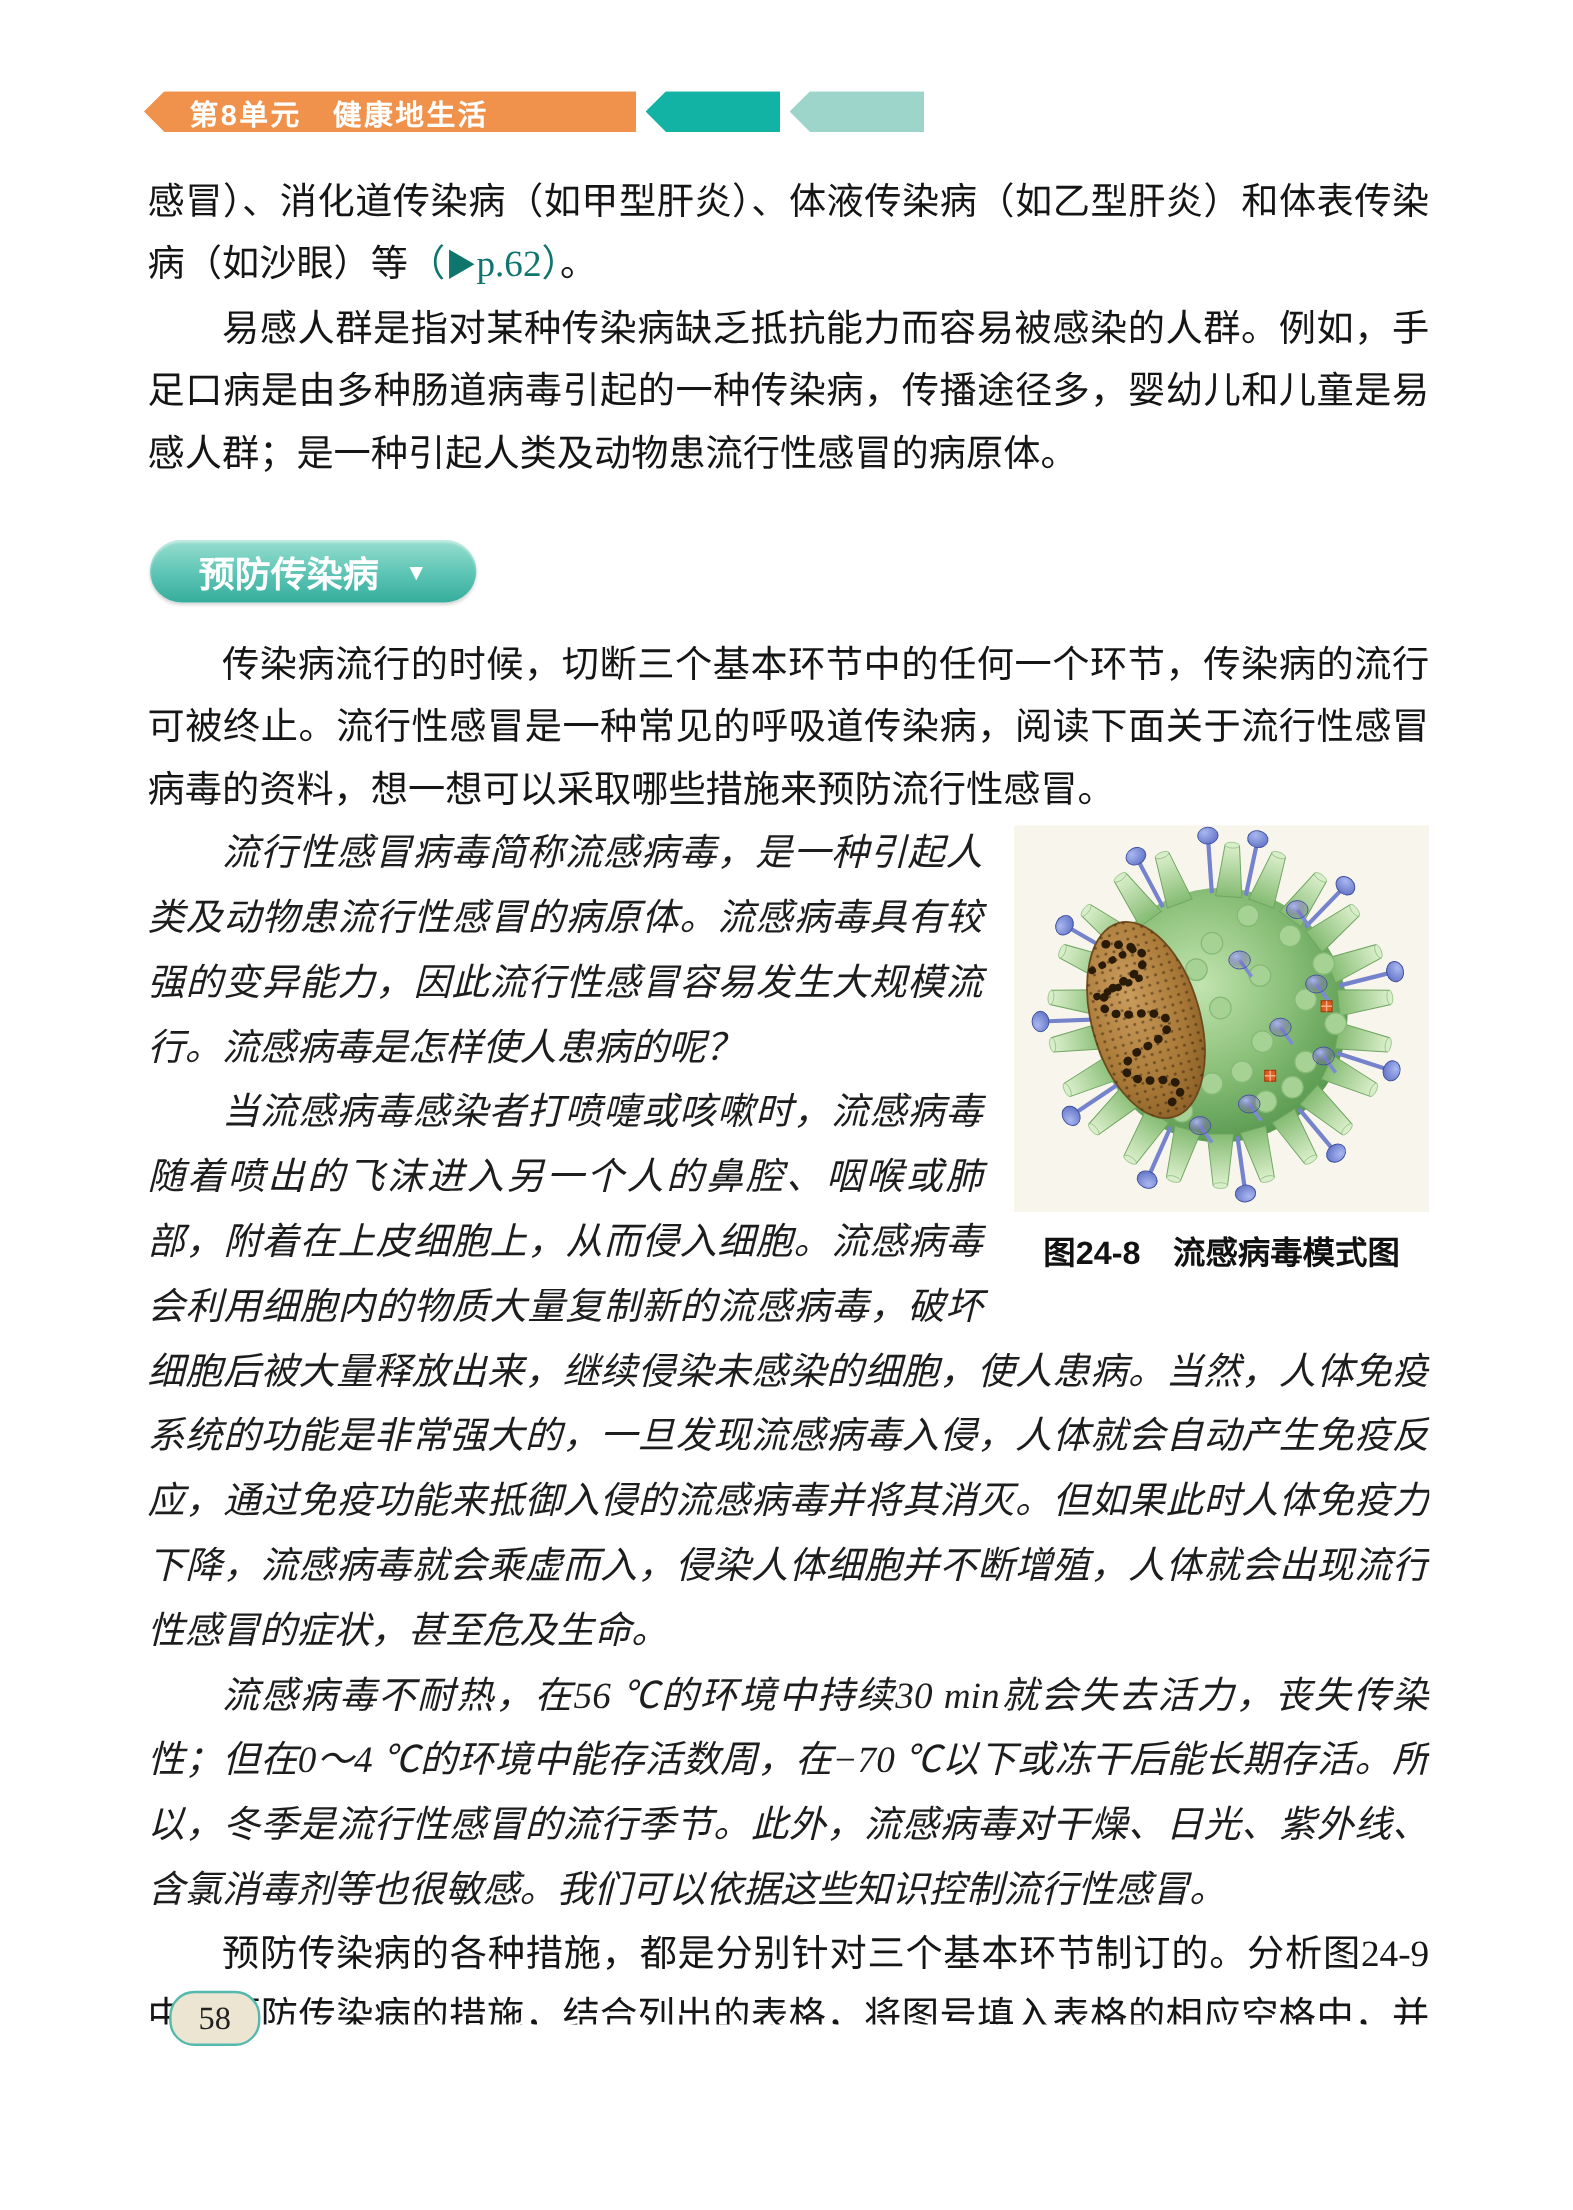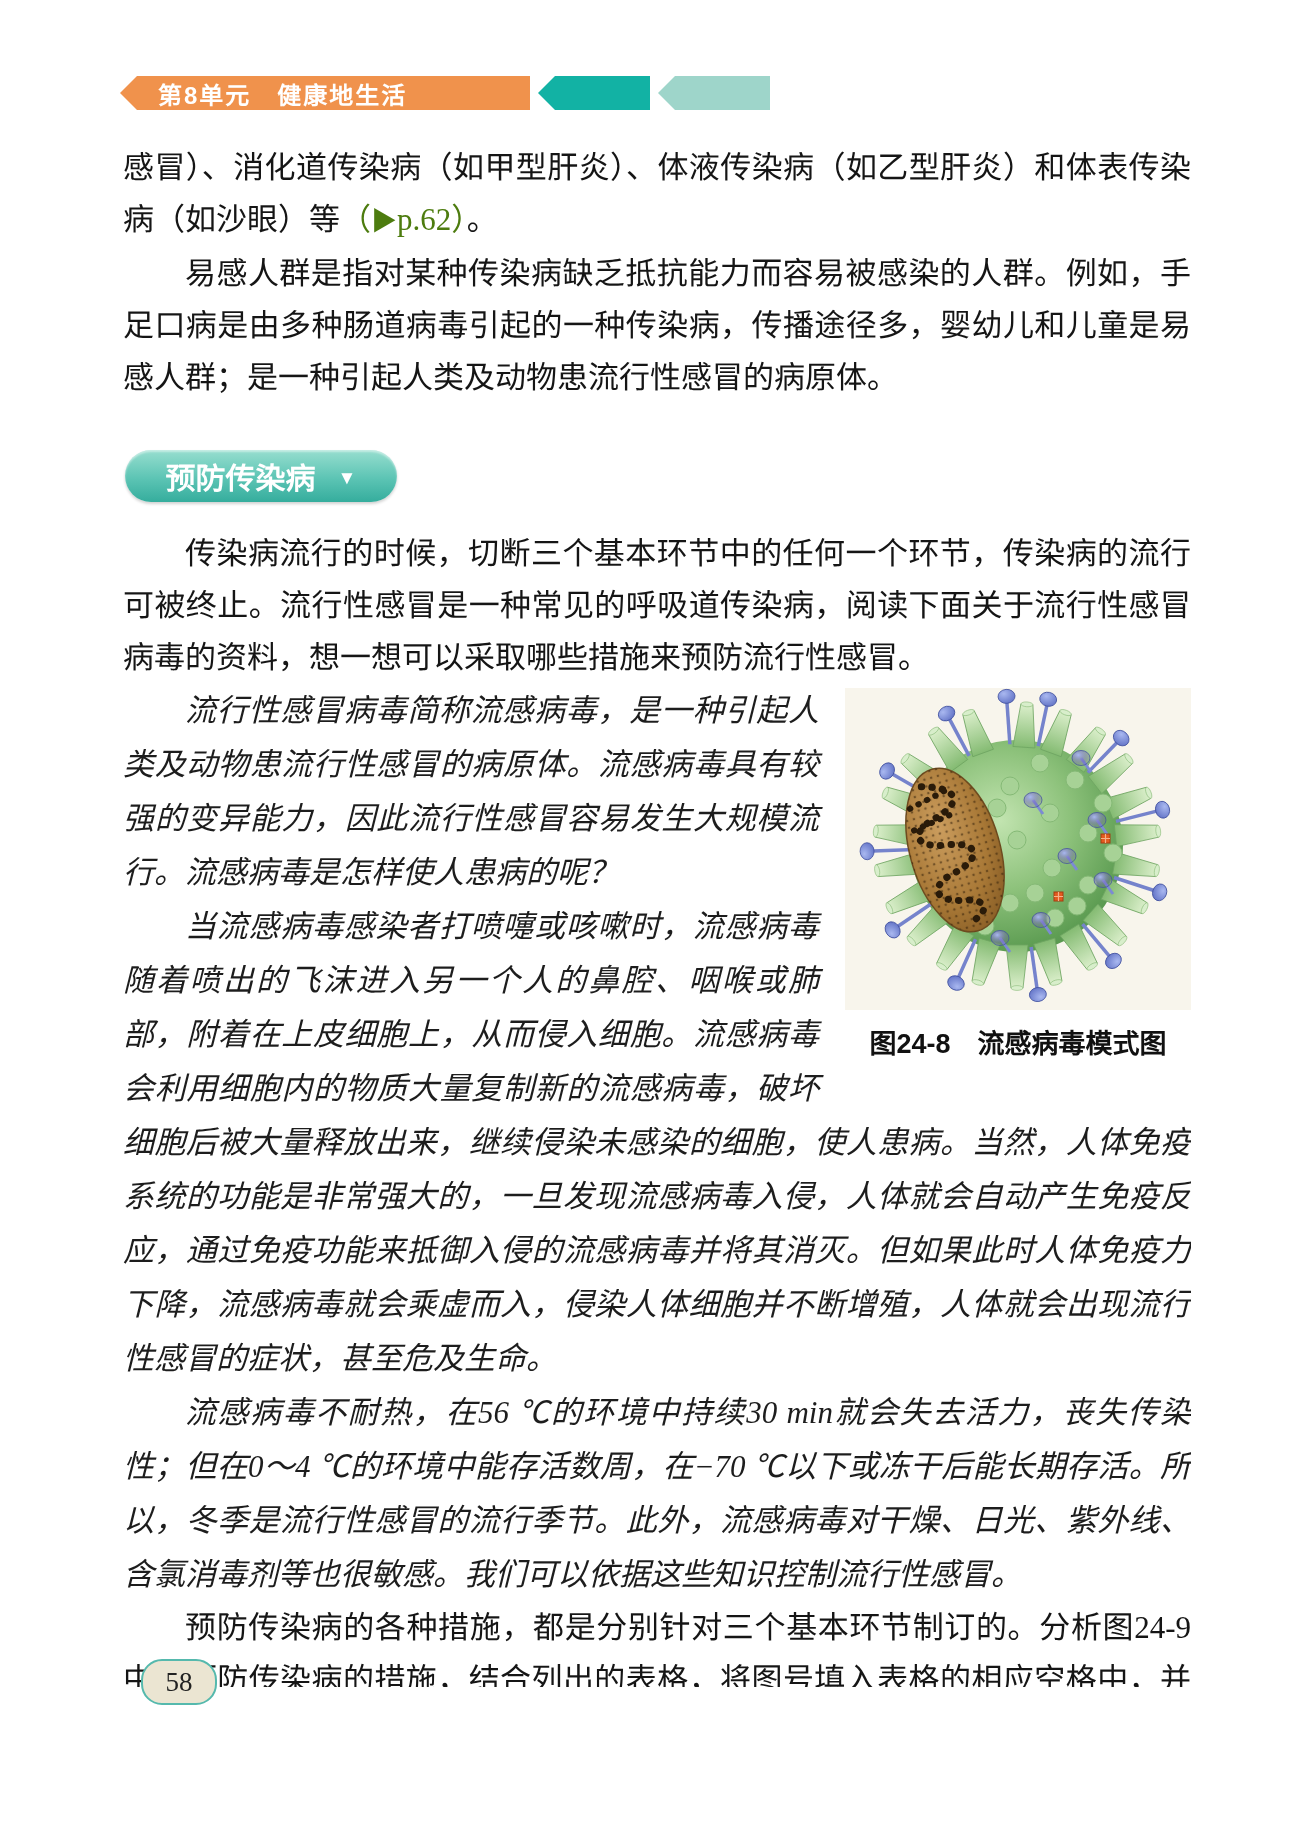--- a/index.html
+++ b/index.html
@@ -13,21 +13,21 @@
         box-sizing:border-box;padding-left:38px;}
   .band-orange span{font-family:"Liberation Sans",sans-serif;font-weight:bold;font-size:24px;
         color:#ffffff;letter-spacing:2px;}
   .band-teal{left:538px;width:112px;background:#12B2A4;}
   .band-pale{left:658px;width:112px;background:#9ED5CA;}
 
   
   .content{position:absolute;left:123px;top:142px;width:1068px;height:1545px;overflow:hidden;}
   .para{margin:0;font-size:31px;line-height:52px;text-align:justify;text-indent:2em;}
   .no-indent{text-indent:0;}
-  .ref-link{color:#4d7c0f;text-decoration:none;cursor:pointer;}
+  .ref-link{color:#0f766e;text-decoration:none;cursor:pointer;}
   .ref-link .tri{font-size:26px;}
 
   
   .section-badge{margin:46px 0 26px 2px;width:272px;height:52px;border-radius:26px;
         background:linear-gradient(180deg,#97DECF 0%,#5CC4B4 55%,#35AD9D 100%);
         display:flex;align-items:center;justify-content:center;gap:22px;color:#ffffff;
         font-family:"Liberation Sans",sans-serif;font-weight:bold;font-size:30px;
         box-shadow:0 2px 3px rgba(0,0,0,.18), inset 0 2px 2px rgba(255,255,255,.45);text-align:center;}
   .badge-arrow{font-size:19px;padding-top:3px;}
 

